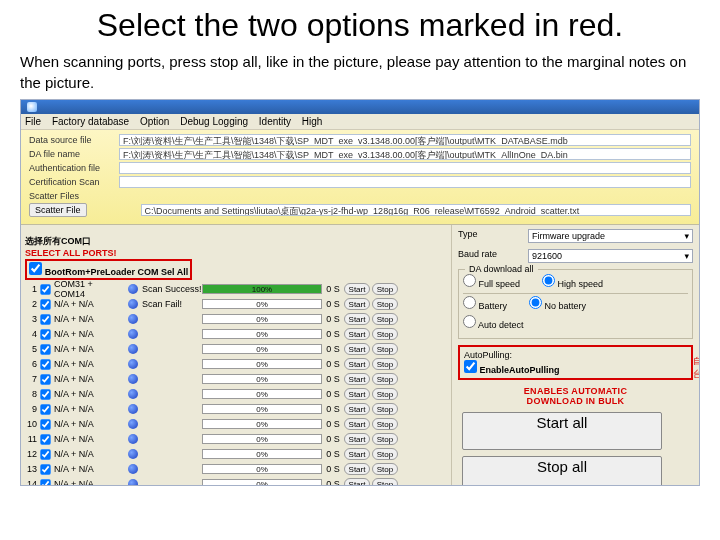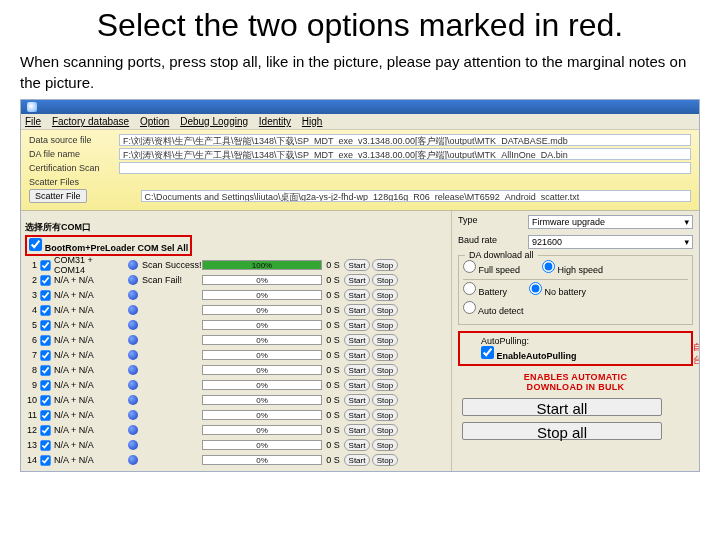--- a/index.html
+++ b/index.html
@@ -46,21 +46,21 @@
     width: 10px; height: 10px;
     background: radial-gradient(circle at 40% 40%, #fff, #6ab0ff);
     border-radius: 2px;
   }
   .menubar {
     background: #ece9d8;
     padding: 2px 4px;
     border-bottom: 1px solid #d0cbb8;
     font-size: 10px;
   }
-  .menubar span { margin-right: 8px; text-decoration: underline; cursor: default; }
+  .menubar span { margin-right: 8px; cursor: default; }
   .file-panel {
     background: linear-gradient(#fdf6c4, #f7ed97);
     padding: 4px 8px 2px 8px;
     border-bottom: 1px solid #c0bca0;
   }
   .frow {
     display: flex;
     align-items: center;
     margin-bottom: 2px;
   }
@@ -166,30 +166,30 @@
     border: 1px solid #c0bba6;
     padding: 4px;
     margin-bottom: 6px;
     position: relative;
   }
   .fieldset .legend {
     position: absolute; top: -6px; left: 6px;
     background: #ece9d8; padding: 0 4px; font-size: 9px;
   }
   .radio-row { display: flex; gap: 22px; font-size: 9px; margin-bottom: 4px; }
-  .autopull.redbox { display: block; padding: 3px 21px; margin-top: 2px; }
+  .autopull.redbox { display: block; padding: 3px 4px; margin-top: 2px; }
   .autopull .legend2 { font-size: 9px; }
   .red-annot {
     position: absolute;
     font-size: 9px;
     color: #d60000;
     text-align: left;
   }
   .bigbtn {
-    width: 200px; height: 18px;
+    width: 200px; height: 38px;
     background: #efefef;
     border: 1px solid #888;
     border-radius: 2px;
     font-size: 15px;
     text-align: center;
     line-height: 20px;
     margin-top: 6px;
     margin-left: 4px;
   }
   .enables {
@@ -223,35 +223,40 @@
   <div class="file-panel">
     <div class="frow">
       <div class="flabel">Data source file</div>
       <div class="fval">F:\刘涛\资料\生产\生产工具\智能\1348\下载\SP_MDT_exe_v3.1348.00.00[客户端]\output\MTK_DATABASE.mdb</div>
     </div>
     <div class="frow">
       <div class="flabel">DA file name</div>
       <div class="fval">F:\刘涛\资料\生产\生产工具\智能\1348\下载\SP_MDT_exe_v3.1348.00.00[客户端]\output\MTK_AllInOne_DA.bin</div>
     </div>
     <div class="frow">
+      <div class="flabel">Authentication file</div>
+      <div class="fval"></div>
+    </div>
+    <div class="frow">
       <div class="flabel">Certification Scan</div>
       <div class="fval"></div>
     </div>
     <div class="frow" style="margin-top:3px;">
       <div class="flabel">Scatter Files</div>
     </div>
     <div class="frow" style="margin-bottom:5px;gap:48px;">
       <span class="btn" style="margin-right:6px;">Scatter File</span>
       <div class="fval">C:\Documents and Settings\liutao\桌面\g2a-ys-j2-fhd-wp_128g16g_R06_release\MT6592_Android_scatter.txt</div>
     </div>
   </div>
 
   <div class="main-split">
     <div class="portcol">
       <div class="port-note1">选择所有COM口</div>
+      <div class="port-note2">SELECT ALL PORTS!</div>
       <div class="redbox">
         <input type="checkbox" checked="" class="cb" style="">
         <label>BootRom+PreLoader COM Sel All</label>
       </div>
       <div id="port-rows">
           <div class="portrow">
             <span class="num">1</span>
             <input type="checkbox" checked="" class="cb" style="">
             <span class="pname">COM31 + COM14</span>
             <span class="dot"></span>

